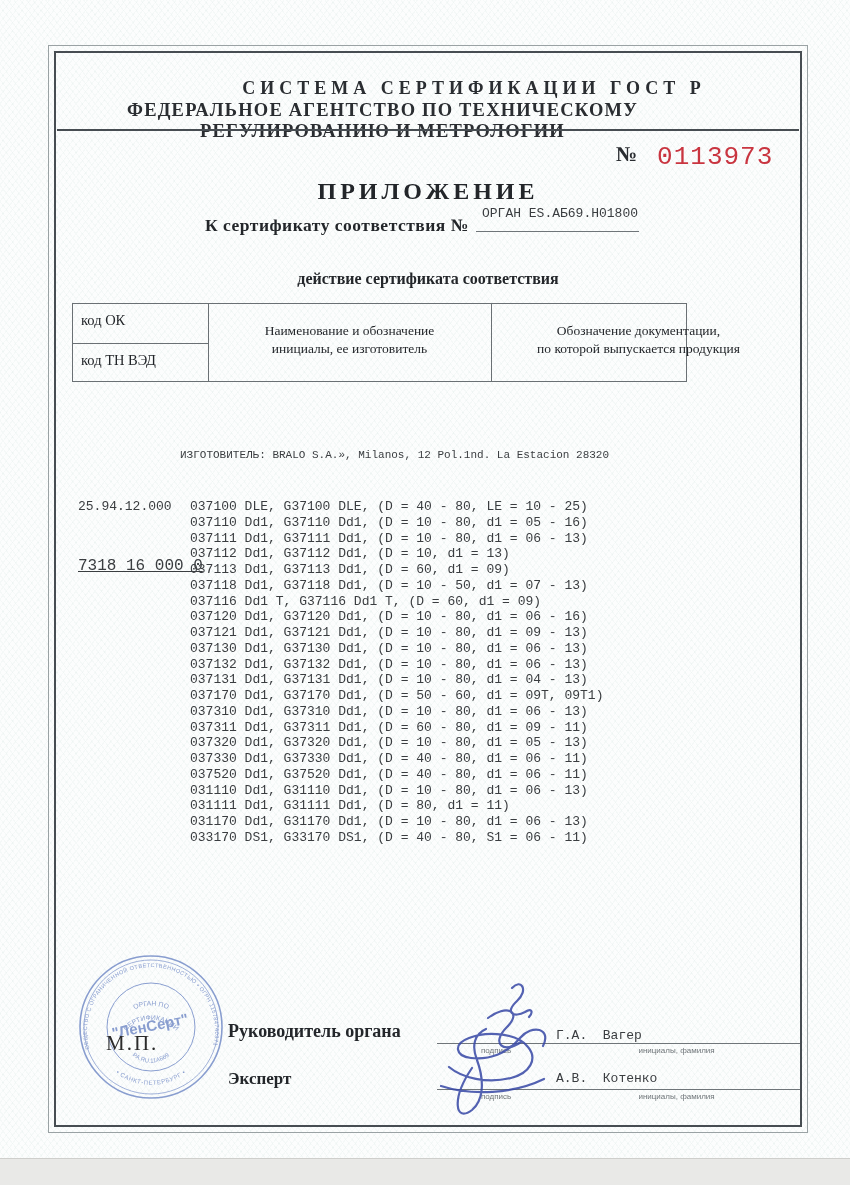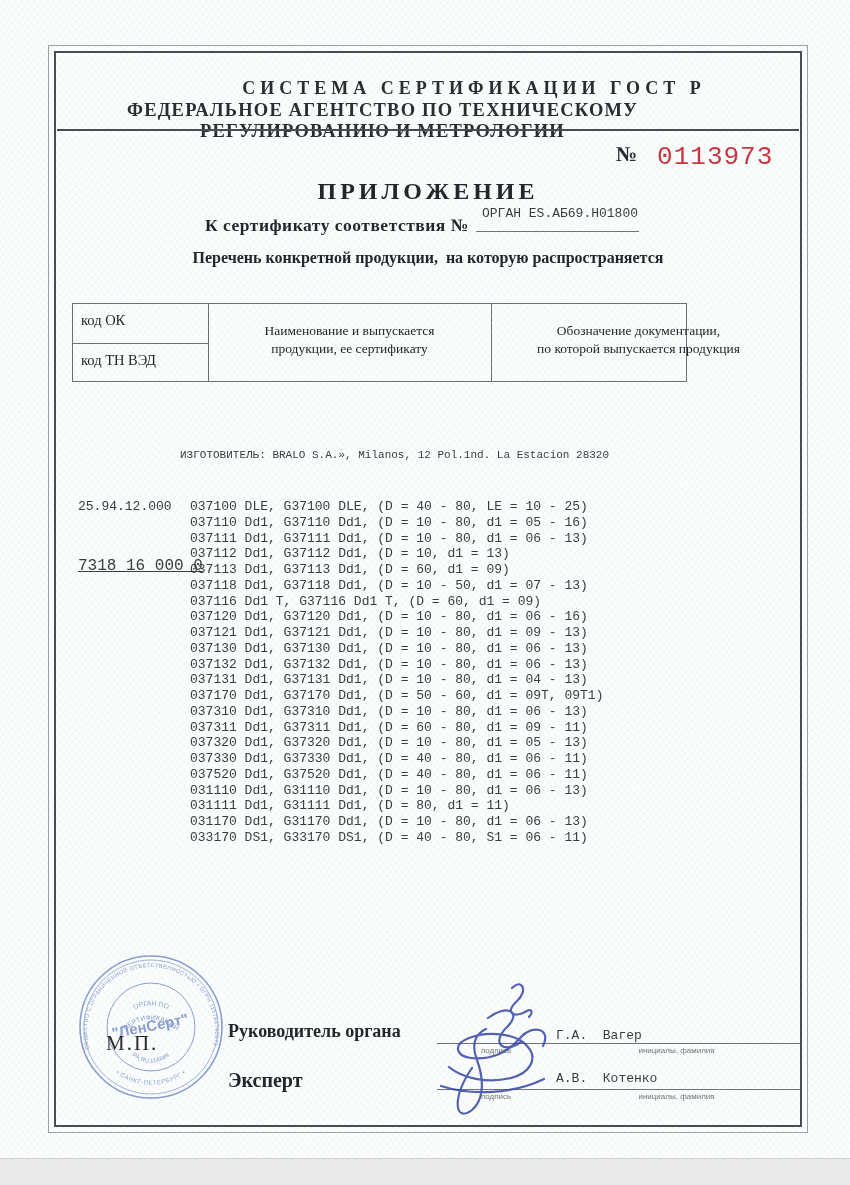--- a/index.html
+++ b/index.html
@@ -67,21 +67,21 @@
   .ptable .c1b { position:absolute; left:8px; top:48px; font-size:14.5px; }
   .ptable .c2 { position:absolute; left:135px; top:18px; width:283px; text-align:center; font-size:13.5px; line-height:18px; }
   .ptable .c3 { position:absolute; left:418px; top:18px; width:283px; text-align:center; font-size:13.5px; line-height:18px;padding-left:12px; }
 
   .manufacturer { left:180px; top:408px; font-size:11px; line-height:19px; }
   .code-ok { left:78px; top:499px; font-size:13px; }
   .code-tnved { left:78px; top:557px; font-size:16px;text-decoration:underline; }
   .product-list { left:190px; top:499px; font-size:13px; line-height:15.75px; }
 
   .sig-label1 { left:228px; top:1021px; font-size:18px; }
-  .sig-label2 { left:228px; top:1069px; font-size:20px; }
+  .sig-label2 { left:228px; top:1069px; font-size:17px; }
   .sign-line1 { left:437px; top:1043px; width:118px; border-top:1px solid #6f7579; }
   .sign-line2 { left:437px; top:1089px; width:118px; border-top:1px solid #6f7579; }
   .name-line1 { left:553px; top:1043px; width:247px; border-top:1px solid #6f7579; }
   .name-line2 { left:553px; top:1089px; width:247px; border-top:1px solid #6f7579; }
   .sig-name1 { left:556px; top:1028px; font-size:13px; }
   .sig-name2 { left:556px; top:1071px; font-size:13px; }
   .tiny-cap { font-family:"Liberation Sans", sans-serif; font-size:8px; color:#6f7579; }
   .sign-cap1 { left:437px; top:1046px; width:118px; text-align:center; }
   .sign-cap2 { left:437px; top:1092px; width:118px; text-align:center; }
   .name-cap1 { left:553px; top:1046px; width:247px; text-align:center; }
@@ -116,29 +116,29 @@
   <div class="abs doc-number">
     <span class="nsign">№</span><span class="digits">0113973</span>
   </div>
 
   <div class="abs ctr serif-b appendix-title">ПРИЛОЖЕНИЕ</div>
 
   <div class="abs serif-b cert-label">К сертификату соответствия №</div>
   <div class="abs mono cert-number">ОРГАН ES.АБ69.Н01800</div>
   <div class="abs cert-underline"></div>
 
-  <div class="abs ctr serif-b list-subtitle1">Перечень конкретной продукции,  на которую распространяется</div>
+  <div class="abs ctr serif-b list-subtitle2">действие сертификата соответствия</div>
 
   <div class="abs ptable">
     <div class="vline1"></div>
     <div class="vline2"></div>
     <div class="hsplit"></div>
     <div class="c1a">код ОК</div>
     <div class="c1b">код ТН ВЭД</div>
-    <div class="c2"><span>Наименование и выпускается</span><br><span>продукции, ее сертификату</span></div>
+    <div class="c2"><span>Наименование и обозначение</span><br><span>инициалы, ее изготовитель</span></div>
     <div class="c3"><span>Обозначение документации,</span><br><span>по которой выпускается продукция</span></div>
   </div>
 
   <div class="abs mono manufacturer">
     <div>ИЗГОТОВИТЕЛЬ: BRALO S.A.», Milanos, 12 Pol.1nd. La Estacion 28320</div>
   </div>
 
   <div class="abs mono code-ok">25.94.12.000</div>
   <div class="abs mono code-tnved">7318 16 000 0</div>
 

